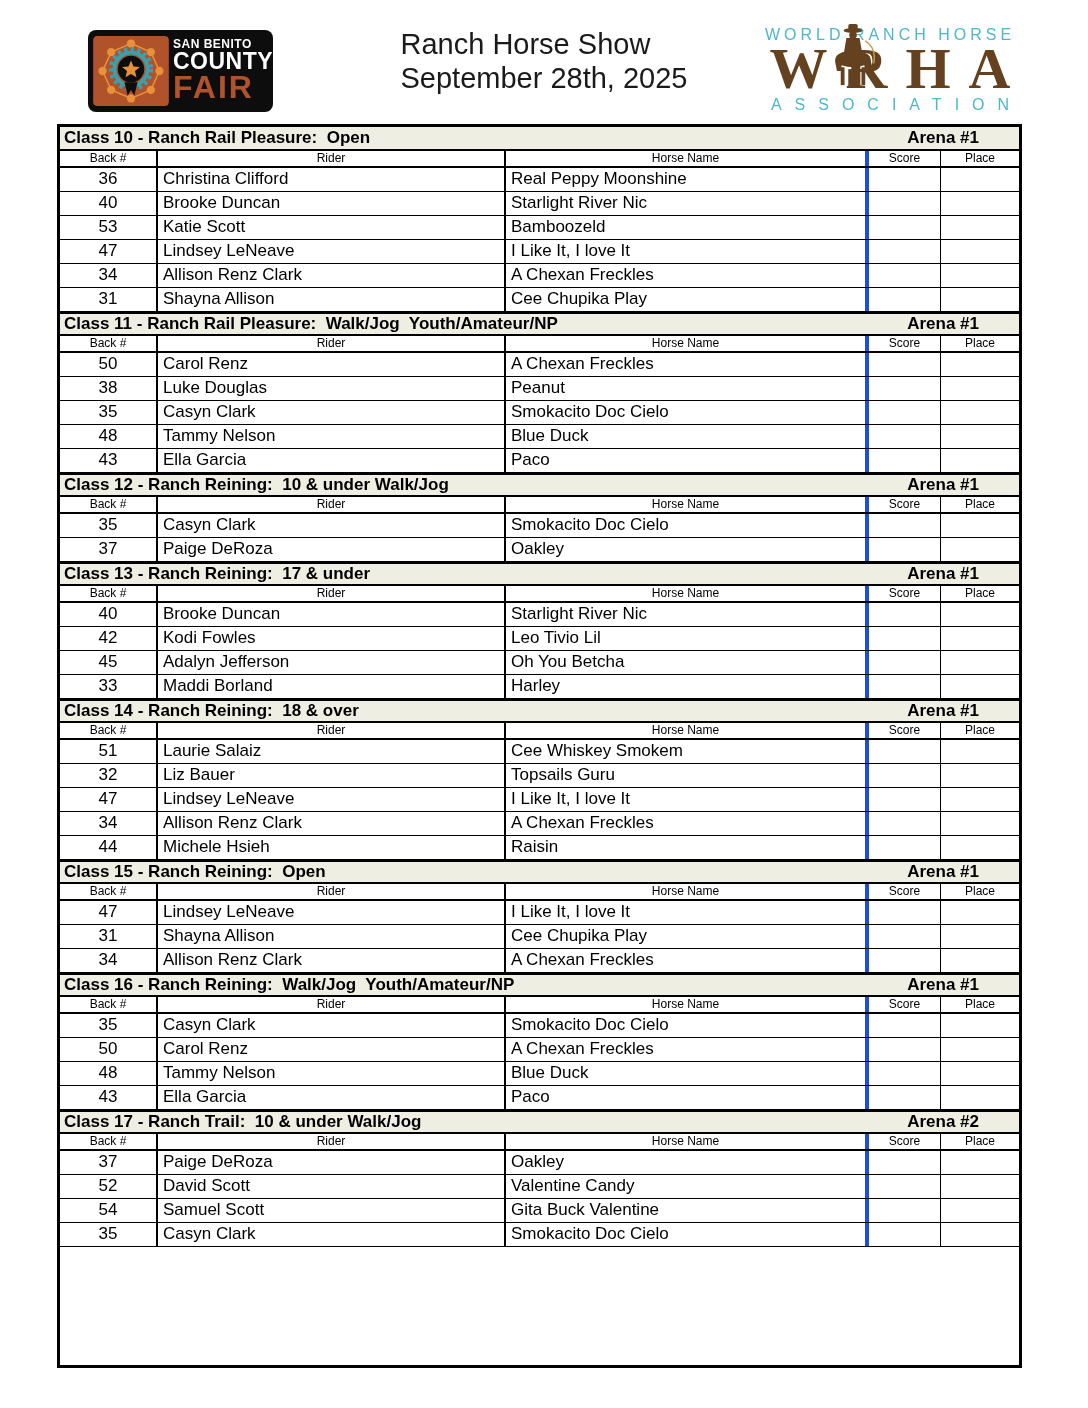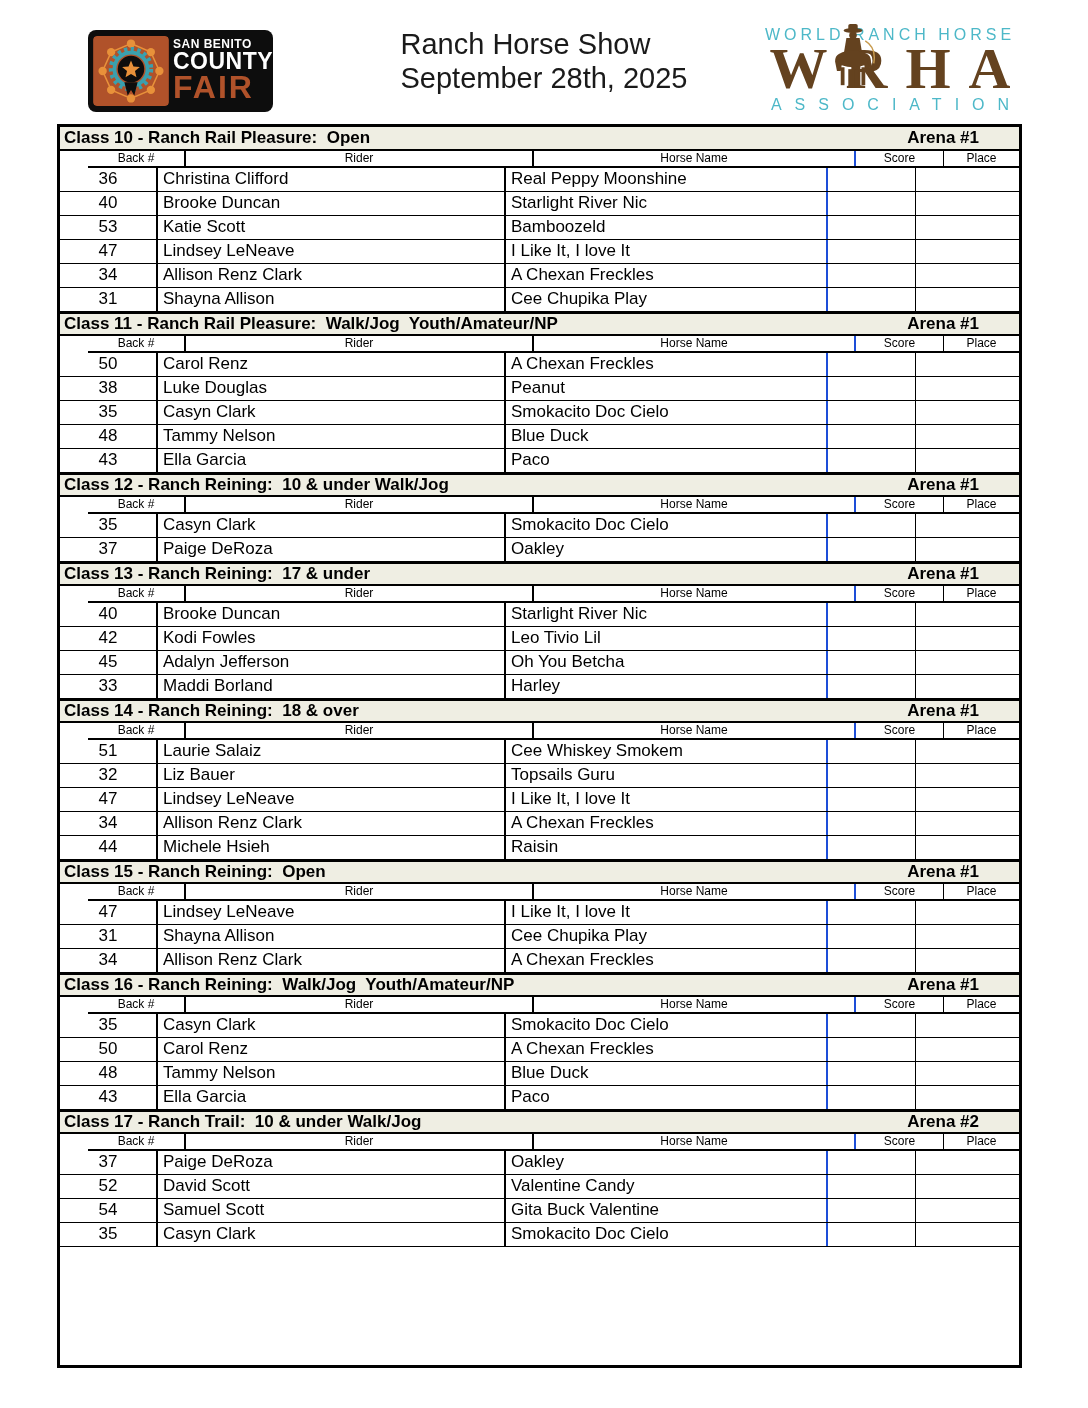--- a/index.html
+++ b/index.html
@@ -34,31 +34,31 @@
   .show-table *{box-sizing:border-box;}
 
   .class-header{display:flex;align-items:center;height:24px;flex:none;background:#efeee3;
                 border-top:2px solid #000;border-bottom:2px solid #000;
                 font-weight:bold;font-size:17px;}
   .class-section:first-child .class-header{border-top:none;}
   .class-title{padding-left:4px;white-space:pre;}
   .class-arena{margin-left:auto;padding-right:40px;white-space:pre;}
 
   .col-header{display:flex;height:17px;flex:none;border-bottom:2px solid #000;
-              font-size:12px;align-items:flex-end;margin-left:28px;}
+              font-size:12px;align-items:flex-end;}
   .col-header .cell{text-align:center;height:100%;line-height:15px;}
 
   .row{display:flex;height:24px;flex:none;border-bottom:1px solid #000;
        font-size:17px;align-items:center;}
   .row .cell{height:100%;line-height:22px;overflow:hidden;white-space:nowrap;}
 
   .w0{width:98px;border-right:2px solid #000;text-align:center;flex:none;}
   .w1{width:348px;border-right:2px solid #000;flex:none;}
-  .w2{width:322px;border-right:2px solid #1d4ed8;flex:none;}
-  .w3{width:88px;border-right:1px solid #000;flex:none;}
+  .w2{width:363px;border-right:4px solid #1d4ed8;flex:none;}
+  .w3{width:72px;border-right:1px solid #000;flex:none;}
   .w4{flex:1;}
   .row .w1,.row .w2{padding-left:5px;}
 
   .empty-box{flex:1;background:#fff;}
 </style>
 </head>
 <body>
 
 <div class="page">
 

